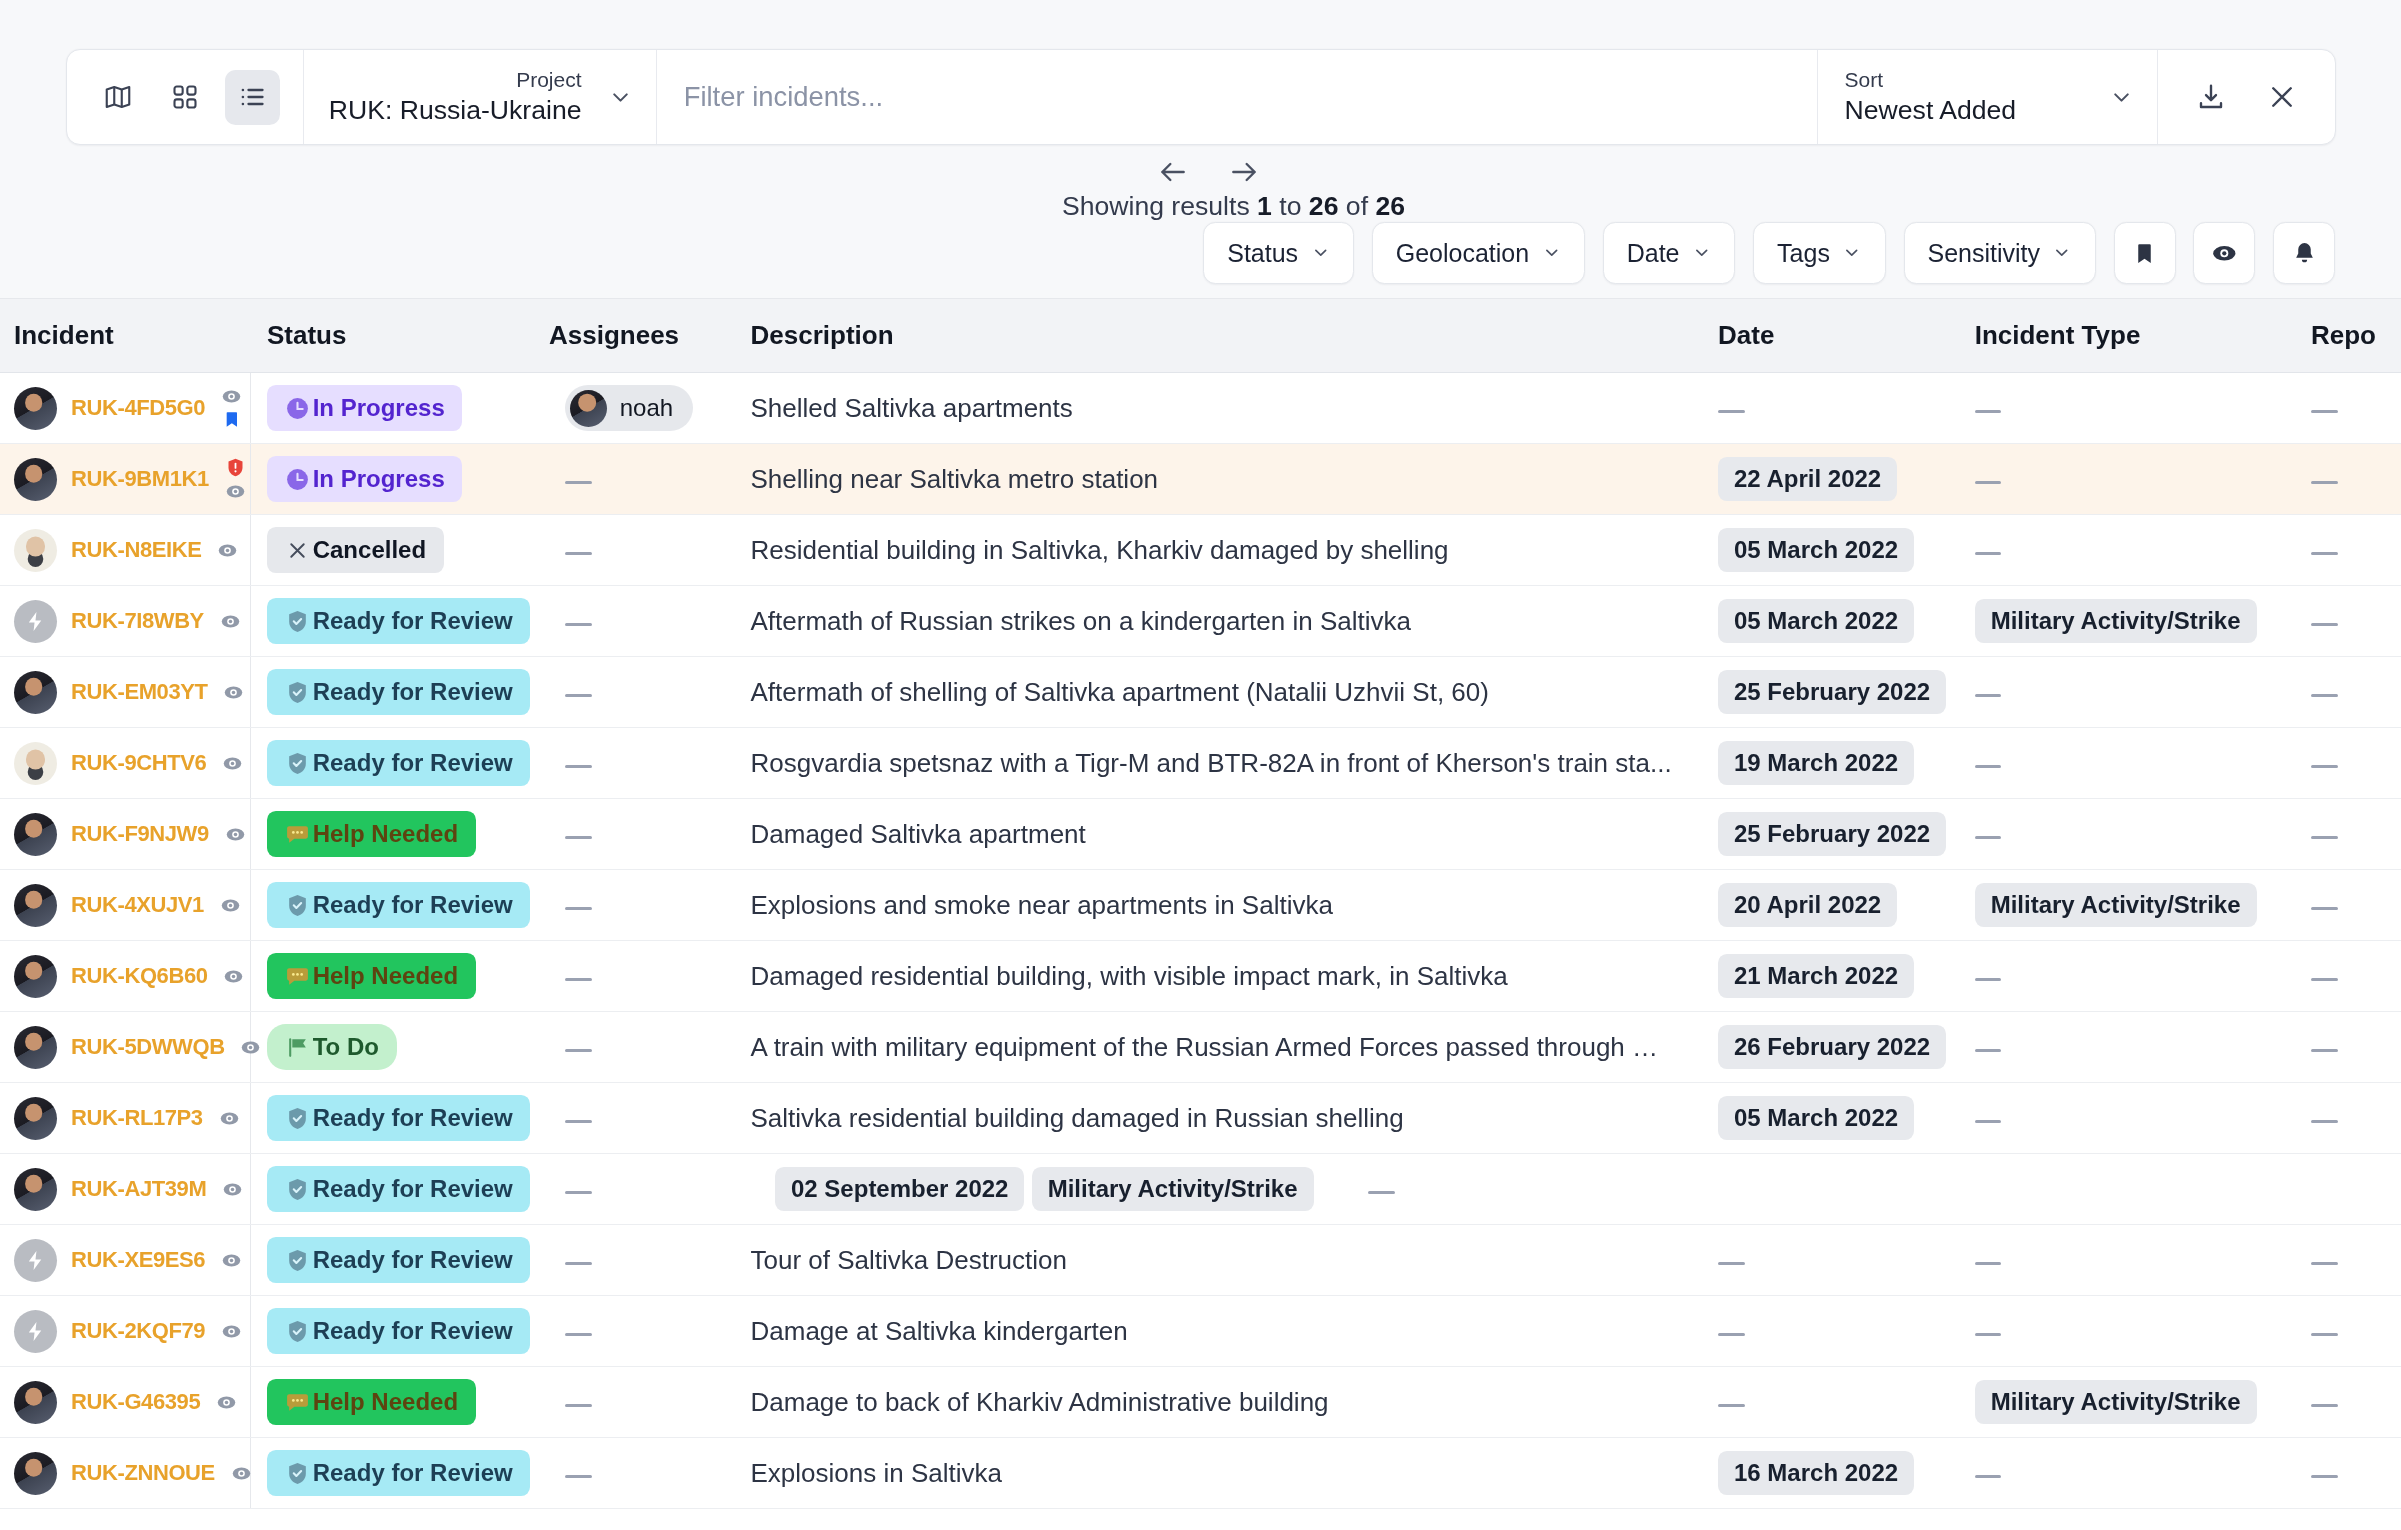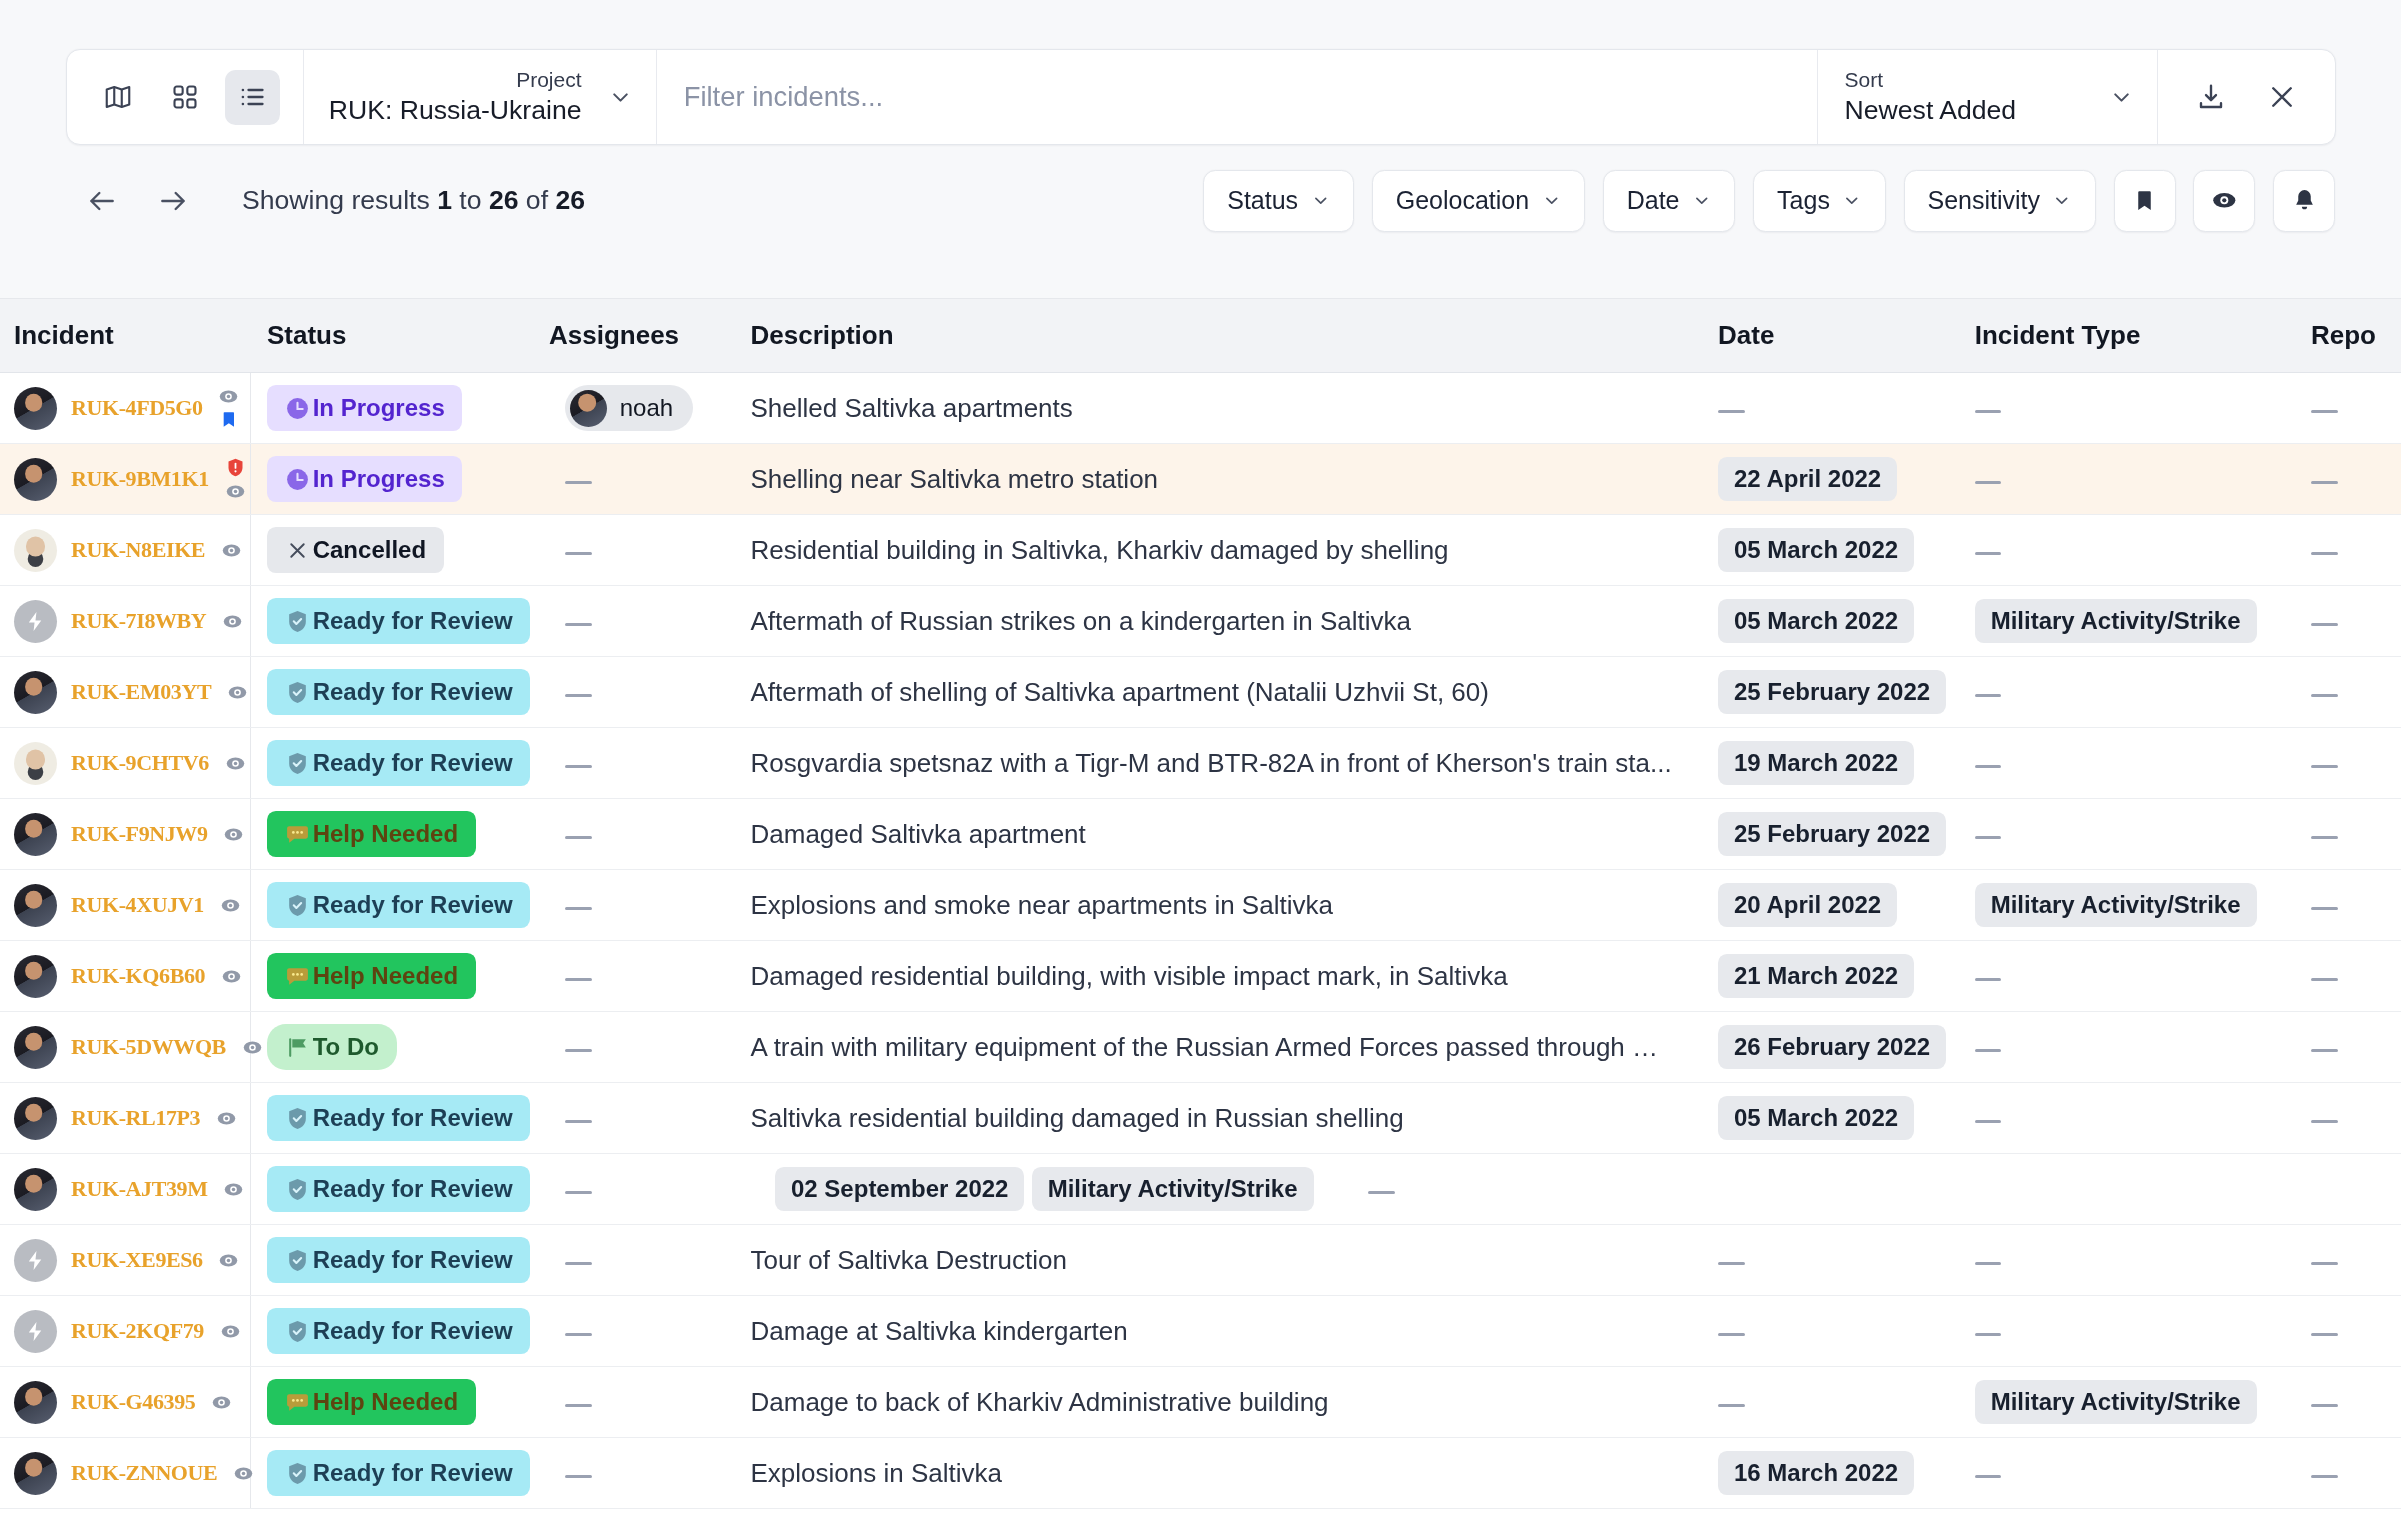--- a/index.html
+++ b/index.html
@@ -97,20 +97,21 @@
     border-radius: 8.9px;
   }
 
   
   .results-row {
     position: absolute;
     left: 16px; right: 0; top: 152px;
     height: 97px;
     display: flex; align-items: center;
     padding: 0 66px;
+    flex-direction: column;
   }
   .pager { display: flex; align-items: center; gap: 32px; color: #4a5162; }
   .pager-btn { cursor: pointer; display: flex; width: 39px; height: 39px; align-items:center; justify-content:center;}
   .results-text {
     margin-left: 50px;
     font-size: 26.6px; color: #343b4d;
   }
   .results-text b { color: #171c28; font-weight: 700; }
 
   .filter-chips {
@@ -197,21 +198,21 @@
   .avatar.ph-light { background: #efece3; position: relative; }
   .avatar.ph-light::after {
     content:""; width:19.5px; height:19.5px; border-radius:50%;
     background:#e0c3a6; transform: translateY(-3.5px);
     box-shadow: 0 12.4px 0 -1.8px #3c3f46;
   }
   .avatar.ph-bolt { background: #b9bcc2; color: #fff; }
   .avatar.ph-bolt svg { width: 23px; height: 23px; }
 
   .inc-id {
-    font-family: Liberation Serif, serif;
+    font-family: Liberation Sans, sans-serif;
     font-size: 22px;
     font-weight: 700;
     color: #e8a22b;
     letter-spacing: -0.4px;
     white-space: nowrap;
   }
   .inc-icons { display: flex; flex-direction: column; align-items: center; gap: 1.8px; margin-left: 1.8px;}
   .eye-ic { width: 21px; height: 21px; color: #9199a8; display:flex; }
   .bm-ic  { width: 17.7px; height: 21px; color: #1e6af0; display:flex; }
   .shield-ic { width: 21px; height: 23px; color: #e8443a; display:flex; }

